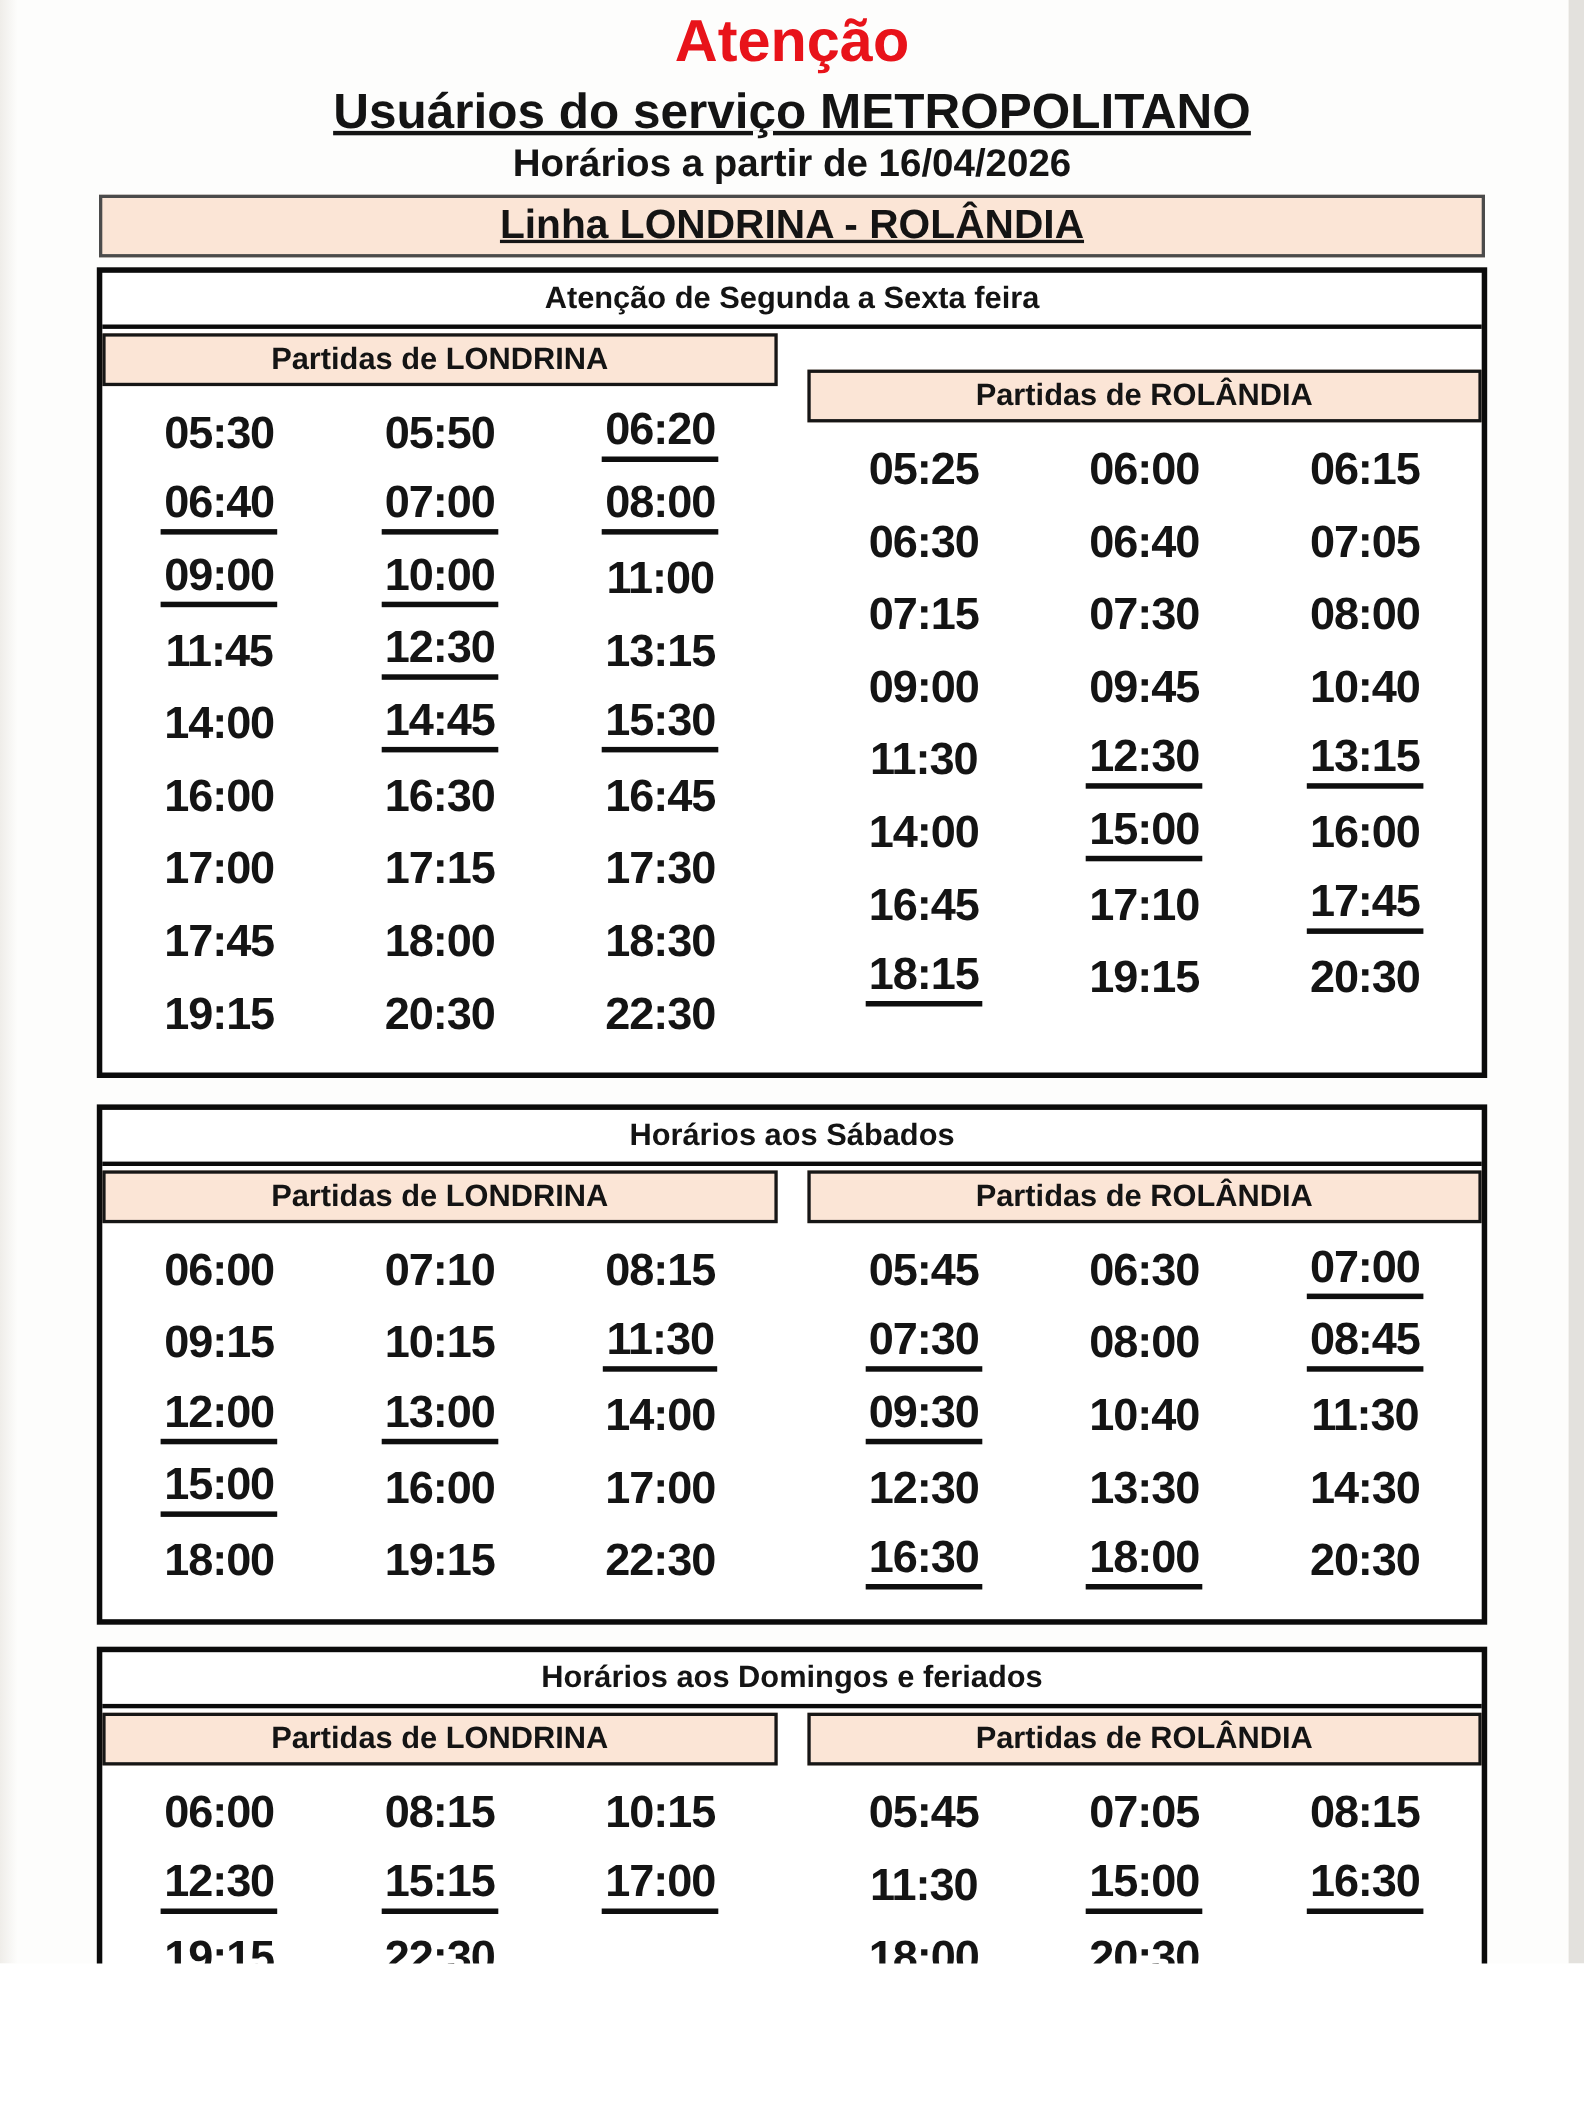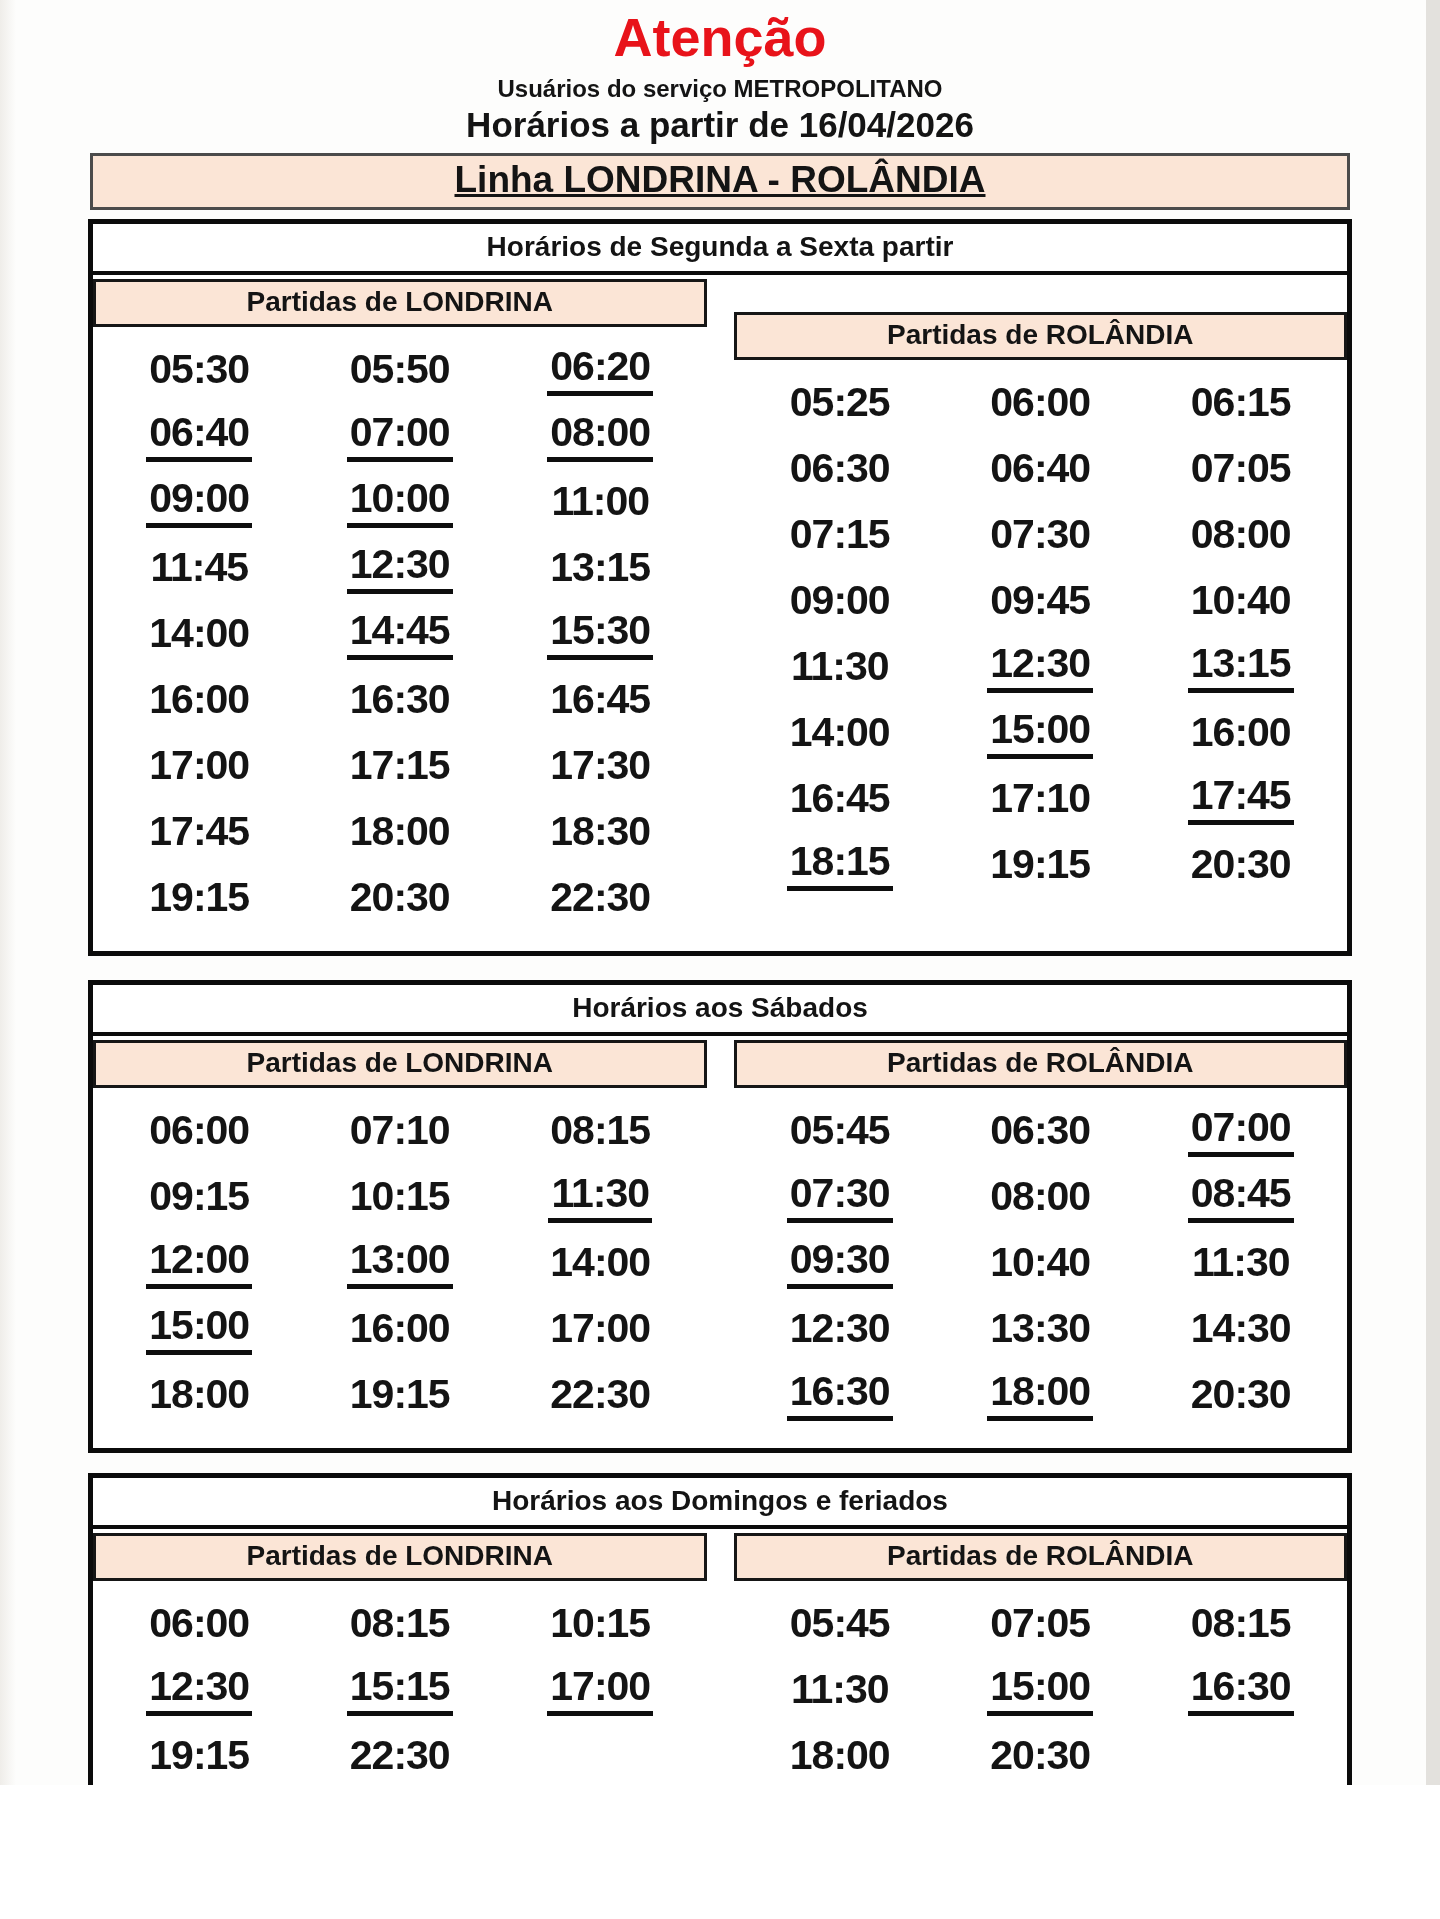--- a/index.html
+++ b/index.html
@@ -16,21 +16,21 @@
   .edge-left {
     position:absolute; left:0; top:0; width:16px; height:100%;
     background:linear-gradient(to right,#efede9,#fdfdfc);
   }
   .edge-right {
     position:absolute; right:0; top:0; width:14px; height:100%;
     background:#e3e1dd;
   }
   .header-block { text-align:center; padding-top:8px; position:relative; }
   .attention { font-size:54px; line-height:1.1; color:var(--attention-red,#e8131a); }
-  .sub1 { font-size:24px; margin-top:8px; }
+  .sub1 { font-size:45px; margin-top:8px;text-decoration:underline; }
   .sub2 { font-size:35px; margin-top:2px; }
 
   .linha {
     margin:8px 90px 0;
     background:var(--header-peach,#fbe5d6);
     border:3px solid #4b4b4b;
     text-align:center;
     font-size:37px;
     padding:3px 0 6px;
     text-decoration:underline;
@@ -87,21 +87,21 @@
 
   <div class="header-block">
     <div class="attention">Atenção</div>
     <div class="sub1">Usuários do serviço METROPOLITANO</div>
     <div class="sub2">Horários a partir de 16/04/2026</div>
   </div>
 
   <div class="linha">Linha LONDRINA - ROLÂNDIA</div>
 
   <section class="timetable tt1">
-    <div class="tt-title">Horários de Segunda a Sexta partir</div>
+    <div class="tt-title">Atenção de Segunda a Sexta feira</div>
     <div class="tt-body">
       <div class="half">
         <div class="half-header">Partidas de LONDRINA</div>
         <div class="times">
             <div class="cell">
               <span class="time">05:30</span>
             </div>
             <div class="cell">
               <span class="time">05:50</span>
             </div>

